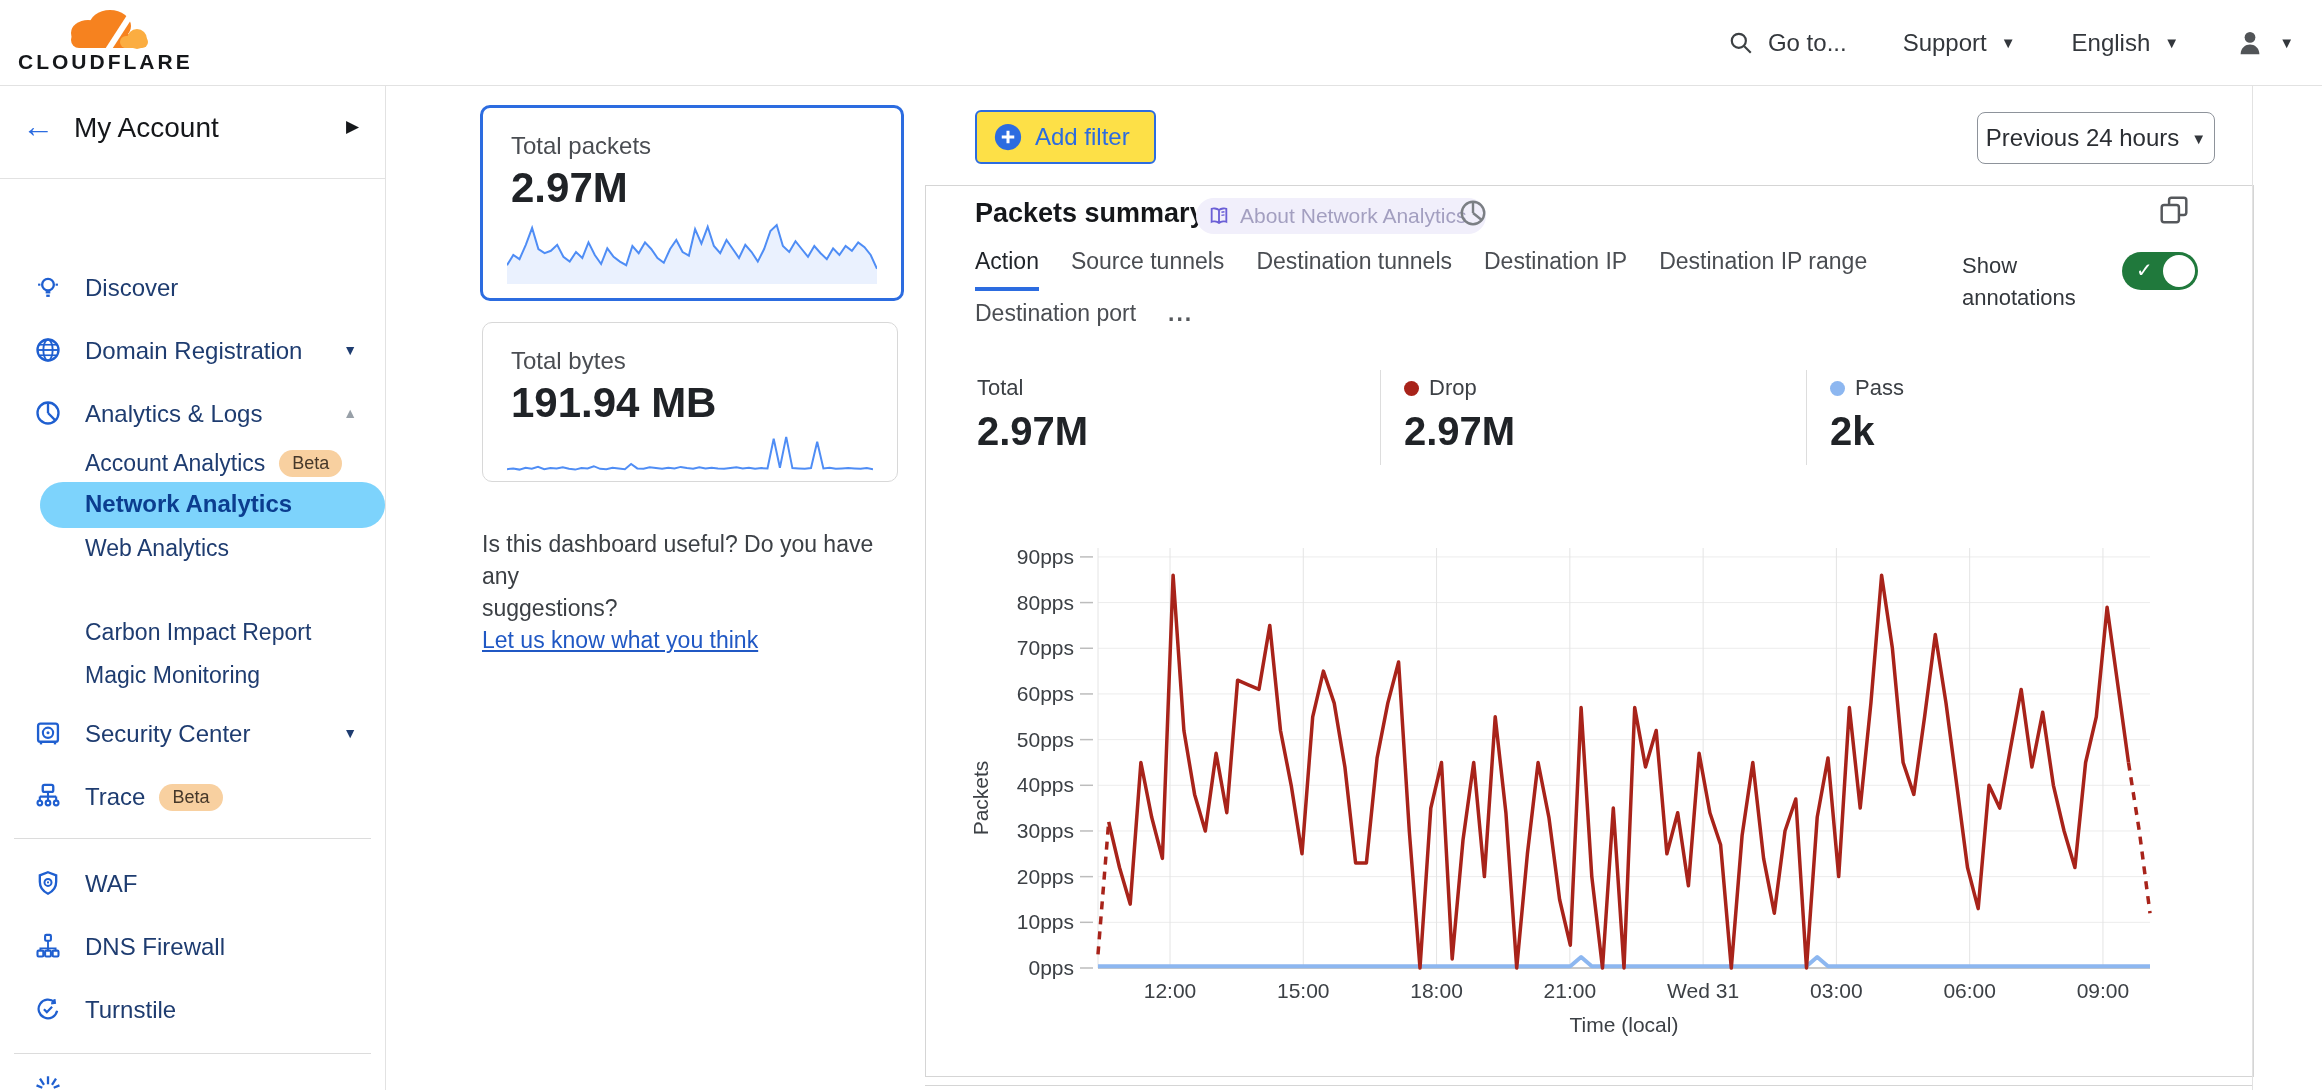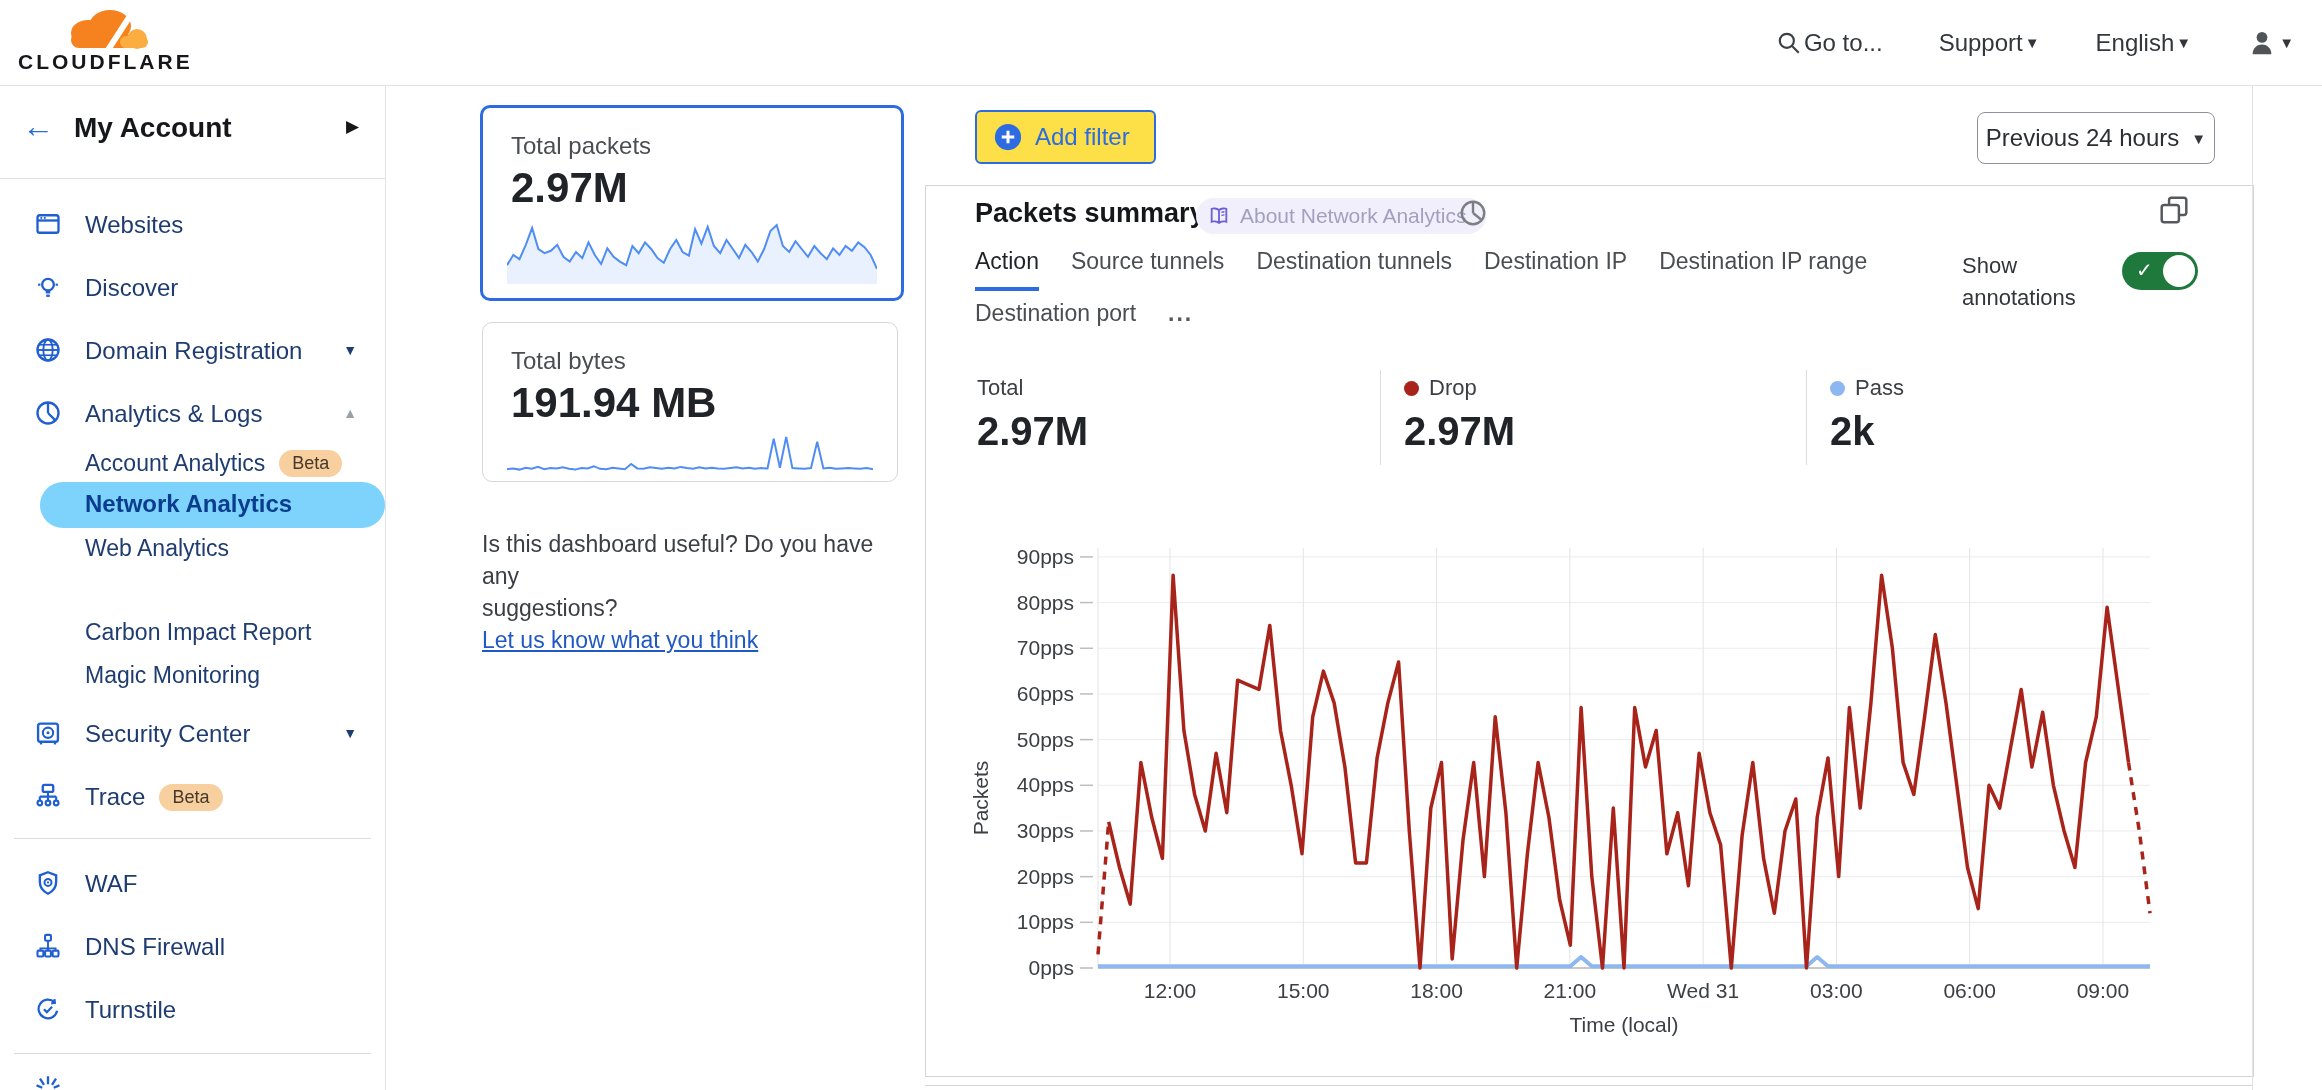--- a/index.html
+++ b/index.html
@@ -4,27 +4,27 @@
 <style>
   html,body{margin:0;padding:0;background:#fff;}
   .page{position:relative;width:2322px;height:1090px;background:#fff;overflow:hidden;
         font-family:"Liberation Sans","DejaVu Sans",sans-serif;color:#1f2328;}
   .abs{position:absolute;}
   
   .topbar{position:absolute;left:0;top:0;width:2322px;height:85px;background:#fff;border-bottom:1px solid #e2e2e2;}
   .logo{position:absolute;left:18px;top:4px;width:170px;height:78px;cursor:pointer;}
   .logo-text{position:absolute;left:0;top:46px;width:170px;text-align:center;font-size:21px;font-weight:800;letter-spacing:3px;color:#15171a;}
   .topnav{position:absolute;right:28px;top:0;height:85px;display:flex;align-items:center;gap:56px;}
-  .nav-item{display:flex;align-items:center;gap:2px;font-size:24px;color:#33373c;cursor:pointer;}
+  .nav-item{display:flex;align-items:center;gap:14px;font-size:24px;color:#33373c;cursor:pointer;}
   .caret{font-size:15px;color:#33373c;}
   
   .sidebar{position:absolute;left:0;top:86px;width:385px;height:1004px;background:#fff;border-right:1px solid #e2e2e2;}
   .acct-row{position:absolute;left:0;top:0;width:100%;height:92px;}
   .back{position:absolute;left:22px;top:22px;font-size:32px;color:#2c6ce0;cursor:pointer;}
-  .acct{position:absolute;left:74px;top:26px;font-size:28px;font-weight:700;color:#15171a;}
+  .acct{position:absolute;left:74px;top:26px;font-size:28px;font-weight:400;color:#15171a;}
   .fwd{position:absolute;right:26px;top:30px;font-size:17px;color:#15171a;cursor:pointer;}
   .sdiv{position:absolute;left:0;width:385px;height:1px;background:#e2e2e2;}
   .sdiv.inset{left:14px;width:357px;background:#dcdcdc;}
   .sitem{position:absolute;left:0;width:385px;height:44px;cursor:pointer;}
   .sitem .ic{position:absolute;left:34px;top:8px;width:28px;height:28px;}
   .sitem .lbl{position:absolute;left:85px;top:9px;font-size:24px;color:#1e3c70;}
   .sitem .chev{position:absolute;right:28px;top:14px;font-size:14px;color:#1e3c70;}
   .sitem .chev.gray{color:#98a0a8;}
   .subitem{position:absolute;left:0;width:385px;height:40px;cursor:pointer;}
   .subitem .lbl{position:absolute;left:85px;top:6px;font-size:23px;color:#1e3c70;}
@@ -111,29 +111,20 @@
   </header>
 
   <aside class="sidebar">
     <div class="acct-row">
       <span class="back">←</span>
       <span class="acct">My Account</span>
       <span class="fwd">▶</span>
     </div>
     <div class="sdiv" style="top:92px"></div>
 
-    <div class="sitem" style="top:116px">
-      <svg class="ic" viewBox="0 0 24 24">
-        <rect x="3" y="4.5" width="18" height="15" rx="2" fill="none" stroke="#1f5fd0" stroke-width="2"></rect>
-        <line x1="3" y1="9" x2="21" y2="9" stroke="#1f5fd0" stroke-width="2"></line>
-        <line x1="5.5" y1="6.8" x2="7" y2="6.8" stroke="#1f5fd0" stroke-width="1.6"></line>
-        <line x1="8.5" y1="6.8" x2="10" y2="6.8" stroke="#1f5fd0" stroke-width="1.6"></line>
-      </svg>
-      <span class="lbl">Websites</span>
-    </div>
 
     <div class="sitem" style="top:179px">
       <svg class="ic" viewBox="0 0 24 24">
         <circle cx="12" cy="10" r="5" fill="none" stroke="#1f5fd0" stroke-width="2"></circle>
         <line x1="10" y1="16.5" x2="14" y2="16.5" stroke="#1f5fd0" stroke-width="2"></line>
         <line x1="10.5" y1="19.5" x2="13.5" y2="19.5" stroke="#1f5fd0" stroke-width="2"></line>
         <line x1="3.5" y1="10" x2="5.5" y2="10" stroke="#1f5fd0" stroke-width="1.8"></line>
         <line x1="18.5" y1="10" x2="20.5" y2="10" stroke="#1f5fd0" stroke-width="1.8"></line>
       </svg>
       <span class="lbl">Discover</span>

